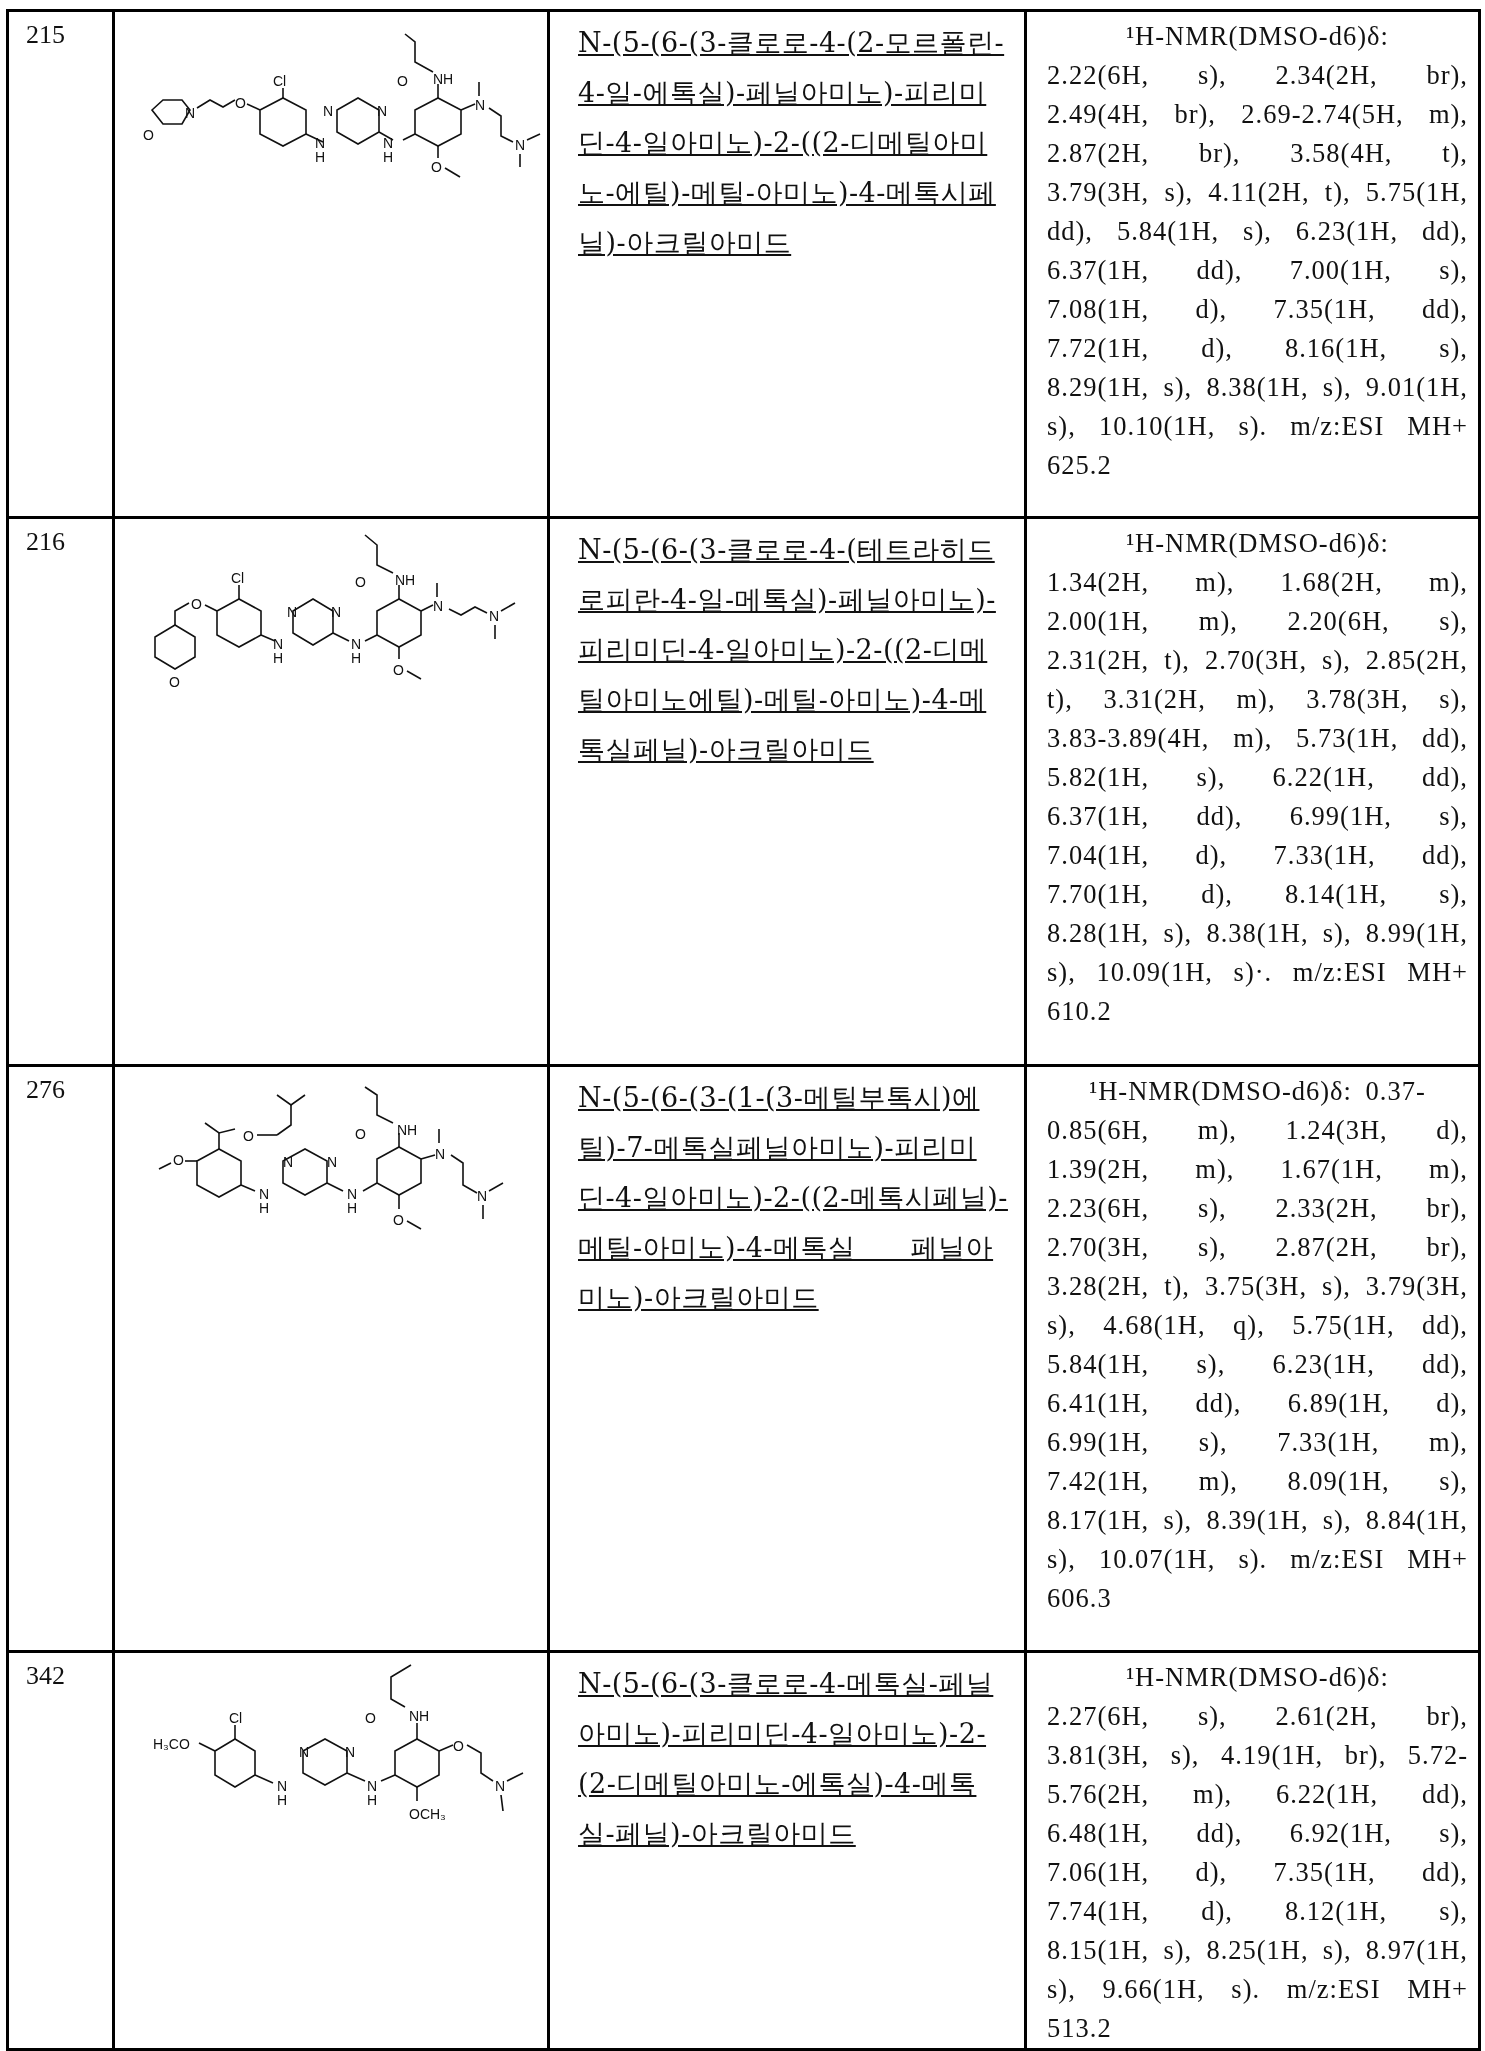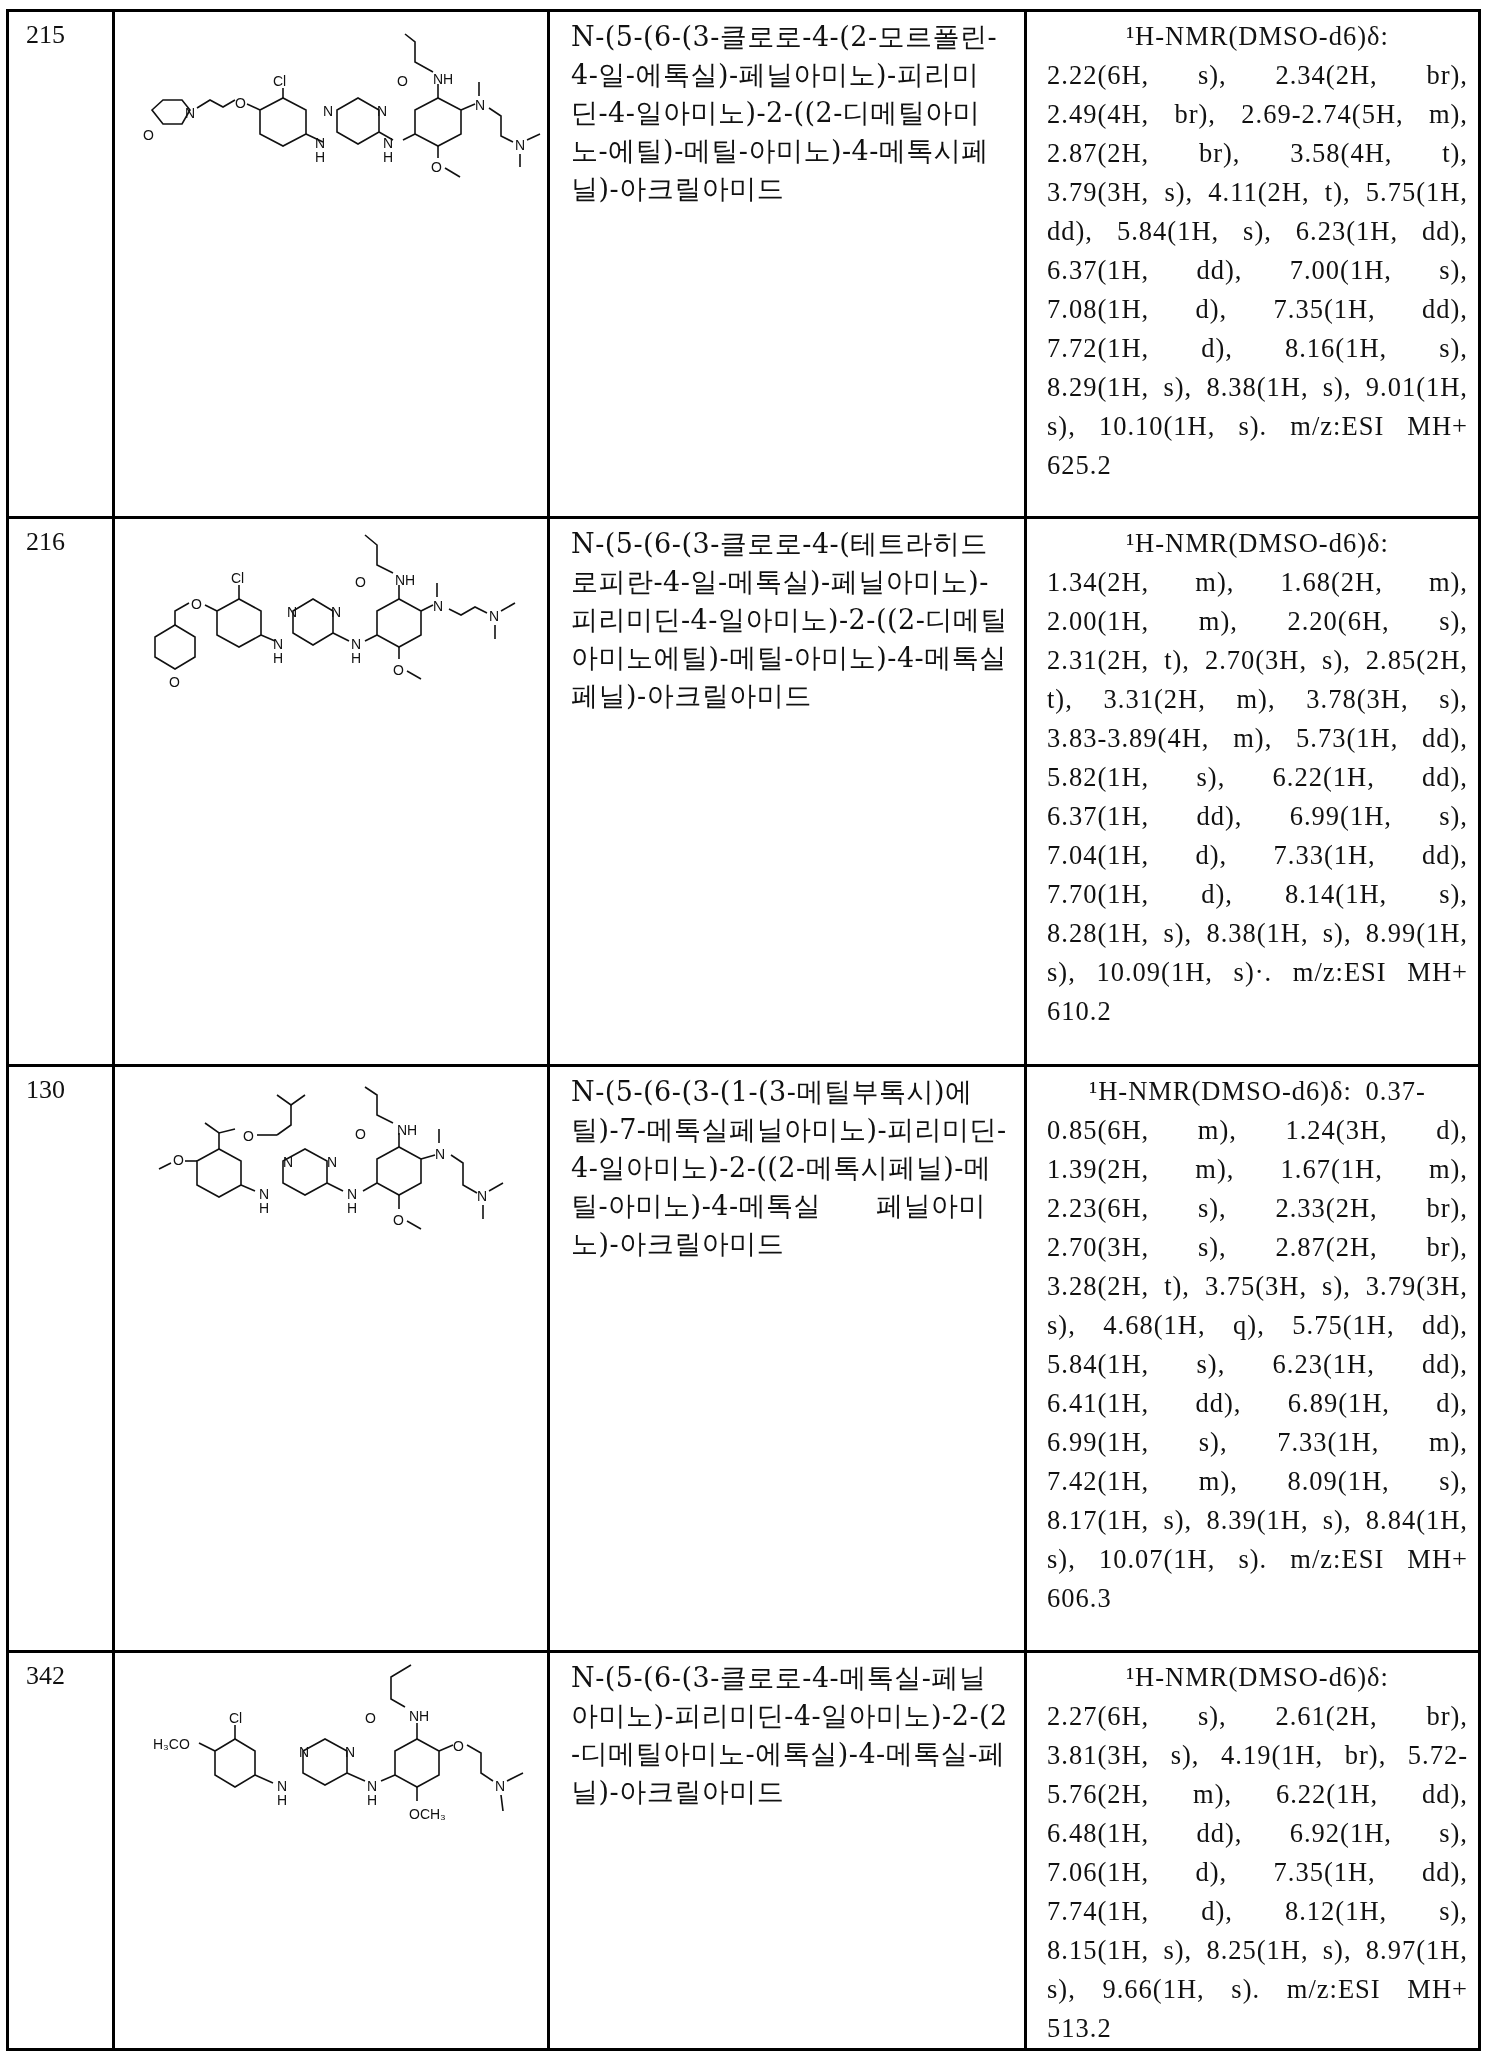--- a/index.html
+++ b/index.html
@@ -4,22 +4,22 @@
 <style>
   html, body { margin:0; padding:0; background:#ffffff; }
   body { width:1485px; height:2051px; position:relative; overflow:hidden;
          font-family:"DejaVu Serif","Liberation Serif",serif; color:#111; }
   table.cmp { position:absolute; left:6px; top:9px; border-collapse:collapse;
               table-layout:fixed; width:1472px; }
   table.cmp td { border:3px solid #000; vertical-align:top; padding:0; }
   col.c-no { width:106px; } col.c-str { width:435px; } col.c-name { width:477px; } col.c-nmr { width:454px; }
   tr.r215 { height:507px; } tr.r216 { height:548px; } tr.r217 { height:586px; } tr.r218 { height:390px; }
   .no { font-size:26px; padding:8px 12px 0 17px; line-height:30px; font-family:"Liberation Serif",serif; }
-  .name { font-size:27px; line-height:38px; padding:6px 14px 0 21px; word-break:break-all;
-          font-family:"DejaVu Serif",serif; letter-spacing:0.5px; }
+  .name { font-size:27px; line-height:50px; padding:6px 14px 0 28px; word-break:break-all;
+          font-family:"DejaVu Serif",serif; letter-spacing:0.5px;text-decoration:underline; }
   .nmr { font-size:26.5px; line-height:39px; padding:5px 10px 0 20px; text-align:justify;
          font-family:"Liberation Serif",serif; word-spacing:6px; letter-spacing:1px; }
   .nmr .head { display:flex; justify-content:center; }
   .struct { display:block; }
   svg text { font-family:"Liberation Sans",sans-serif; fill:#111; }
   svg line, svg polyline, svg polygon, svg path { stroke:#111; stroke-width:1.6; fill:none; }
 </style>
 </head>
 <body>
 
@@ -146,21 +146,21 @@
               <span>¹H-NMR(DMSO-d6)</span>
               <span>δ:</span>
             </div>
         <div>1.34(2H, m), 1.68(2H, m), 2.00(1H, m), 2.20(6H, s), 2.31(2H, t), 2.70(3H, s), 2.85(2H, t), 3.31(2H, m), 3.78(3H, s), 3.83-3.89(4H, m), 5.73(1H, dd), 5.82(1H, s), 6.22(1H, dd), 6.37(1H, dd), 6.99(1H, s), 7.04(1H, d), 7.33(1H, dd), 7.70(1H, d), 8.14(1H, s), 8.28(1H, s), 8.38(1H, s), 8.99(1H, s), 10.09(1H, s)·. m/z:ESI MH+ 610.2</div>
       </div>
     </td>
   </tr>
 
   <tr class="r217">
     <td>
-      <div class="no">130</div>
+      <div class="no">276</div>
     </td>
     <td>
       <svg class="struct" width="435" height="200" viewBox="0 0 435 200">
 
         <polyline points="162,28 176,38 190,28"></polyline>
         <polyline points="176,38 176,58 162,68"></polyline>
         <text x="128" y="74" font-size="14">O</text>
         <line x1="142" y1="68" x2="162" y2="68"></line>
         <polyline points="90,56 104,66 120,62"></polyline>
         <line x1="104" y1="66" x2="104" y2="82"></line>

